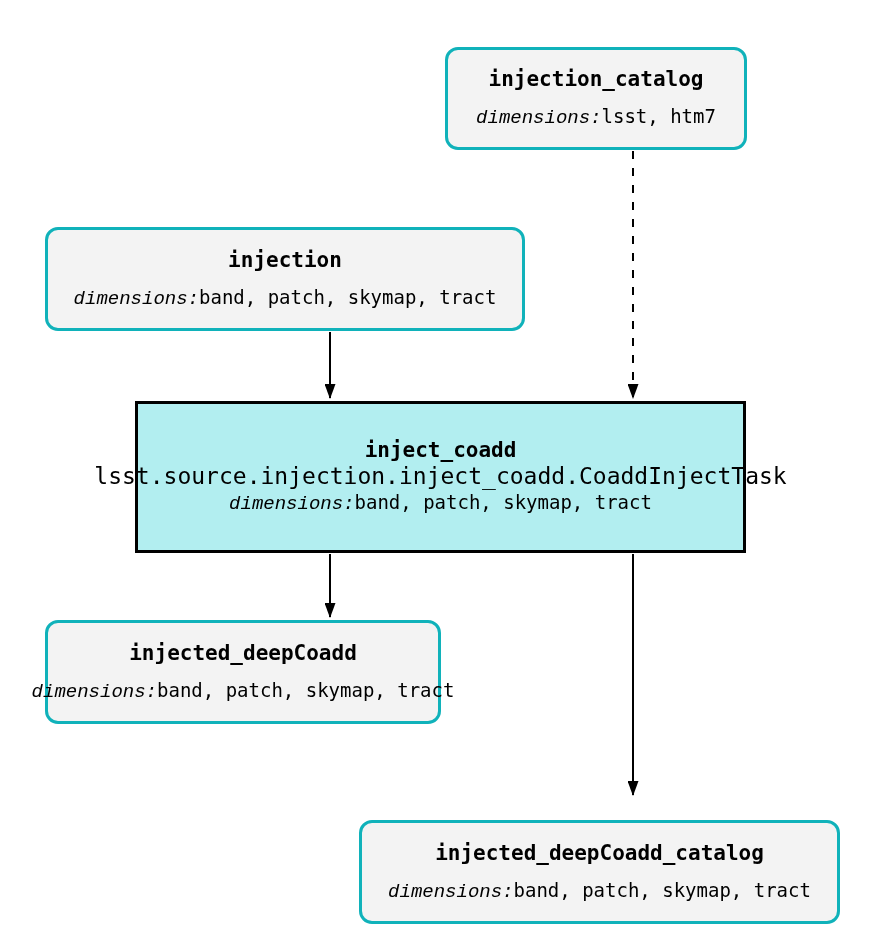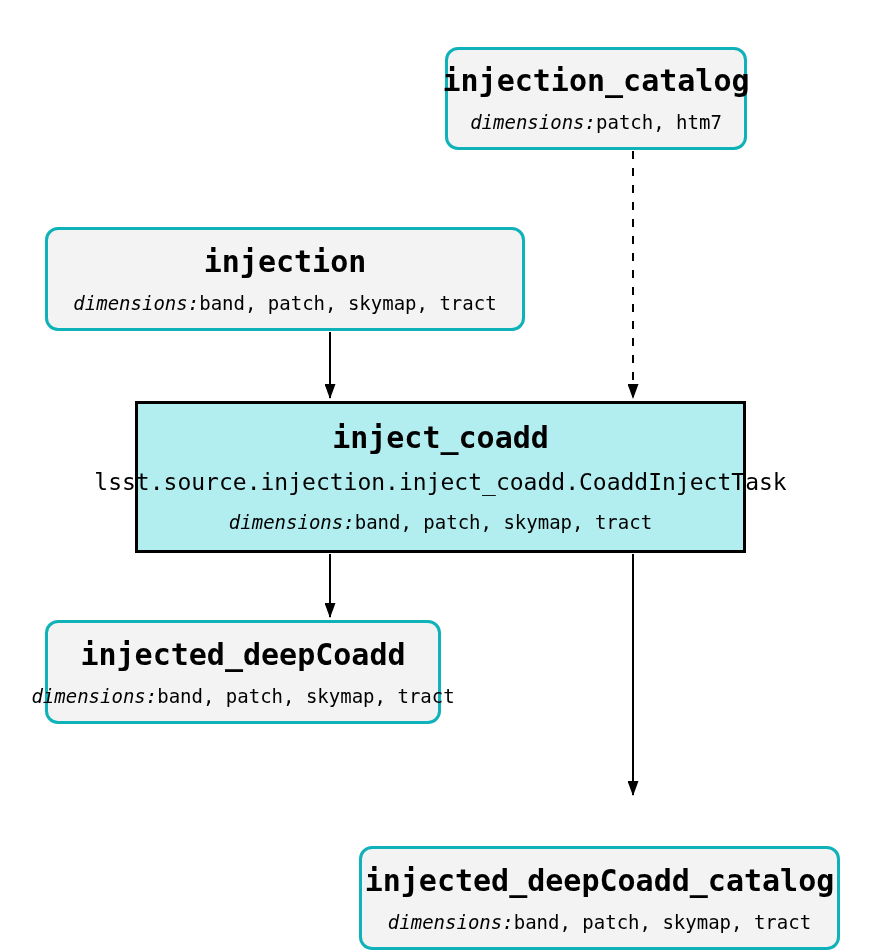--- a/index.html
+++ b/index.html
@@ -47,49 +47,50 @@
   .node.dataset {
     background: var(--dataset-fill);
     border: 3px solid var(--dataset-border);
     border-radius: 13px;
     gap: 15px;
   }
   .node.task {
     background: var(--task-fill);
     border: 3.5px solid var(--task-border);
     border-radius: 0;
-    gap: 16px;
+    gap: 2px;
   }
 
   .node-title {
     font-weight: bold;
-    font-size: 30px;
+    font-size: 21px;
     line-height: 1.1;
     white-space: nowrap;
   }
   .task-class {
     font-size: 23px;
     line-height: 1.1;
     white-space: nowrap;
   }
   .node-dims {
     font-size: 19px;
     line-height: 1.1;
     white-space: nowrap;
   }
   .dims-label {
     font-style: italic;
+    font-family: Liberation Mono, monospace;
   }
 
   
   .n-injection-catalog        { left: 445px; top: 47px;  width: 302px; height: 103px; }
   .n-deepCoadd                { left: 45px;  top: 227px; width: 480px; height: 104px; }
   .n-inject-coadd             { left: 135px; top: 401px; width: 611px; height: 152px; }
   .n-injected-deepCoadd       { left: 45px;  top: 620px; width: 396px; height: 104px; }
-  .n-injected-deepCoadd-catalog { left: 359px; top: 846px; width: 481px; height: 104px; }
+  .n-injected-deepCoadd-catalog { left: 359px; top: 820px; width: 481px; height: 104px; }
 </style>
 </head>
 <body>
 
 <div class="canvas">
 
   <svg class="edges" width="882" height="952" viewBox="0 0 882 952" xmlns="http://www.w3.org/2000/svg">
     <defs>
       <marker id="arrow" markerUnits="userSpaceOnUse" markerWidth="15" markerHeight="11" viewBox="0 0 15 11" refX="14" refY="5.5" orient="auto">
         <path class="arrowhead-shape" d="M0,0 L15,5.5 L0,11 Z"></path>
@@ -97,21 +98,21 @@
     </defs>
     <line class="edge dashed" x1="633" y1="151" x2="633" y2="398" marker-end="url(#arrow)"></line>
     <line class="edge" x1="330" y1="332" x2="330" y2="398" marker-end="url(#arrow)"></line>
     <line class="edge" x1="330" y1="554" x2="330" y2="617" marker-end="url(#arrow)"></line>
     <line class="edge" x1="633" y1="554" x2="633" y2="795" marker-end="url(#arrow)"></line>
   </svg>
 
   <div class="node dataset n-injection-catalog">
     <div class="node-title">injection_catalog</div>
     <div class="node-dims">
-      <span class="dims-label">dimensions:</span><span class="dims-values">patch, htm7</span>
+      <span class="dims-label">dimensions:</span><span class="dims-values">lsst, htm7</span>
     </div>
   </div>
 
   <div class="node dataset n-deepCoadd">
     <div class="node-title">injection</div>
     <div class="node-dims">
       <span class="dims-label">dimensions:</span><span class="dims-values">band, patch, skymap, tract</span>
     </div>
   </div>
 

